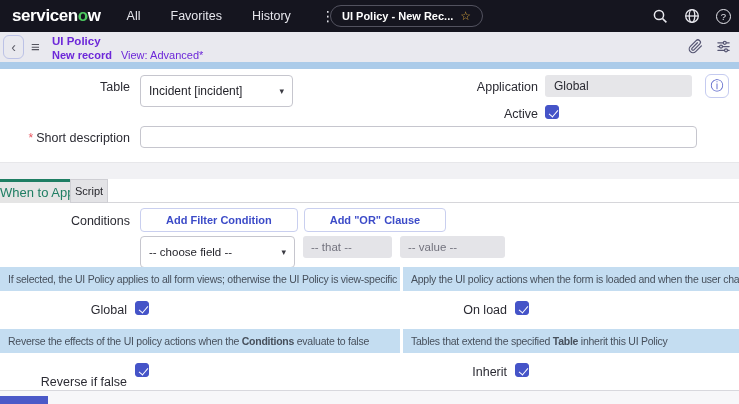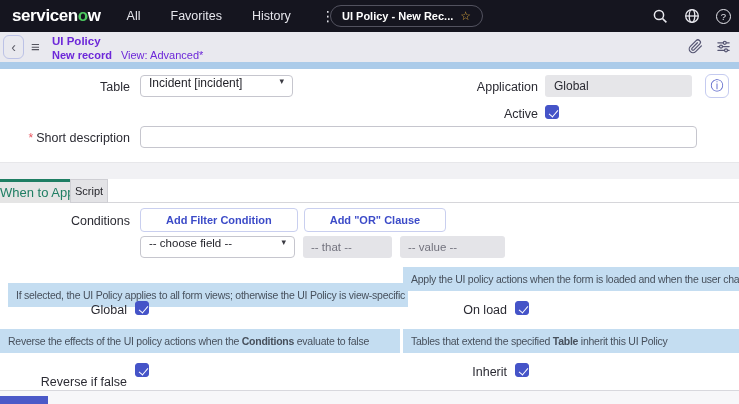--- a/index.html
+++ b/index.html
@@ -32,22 +32,22 @@
   .ctx-sub { font-size:11px; margin-top:2px; }
   .ctx-sub .rec { font-weight:bold; }
   .ctx-sub .view { margin-left:9px; font-weight:normal; }
   .ctx-icons { position:absolute; right:8px; top:7px; display:flex; gap:13px; color:#565673; }
 
   .blue-strip { position:absolute; left:0; top:62px; width:739px; height:7px; background:#abcbe9; }
 
   
   .flabel { position:absolute; font-size:12.5px; color:#2b2b33; text-align:right; white-space:nowrap; }
   .req-mark { color:#e85660; margin-right:3px; font-size:12px; }
-  .select-box { position:absolute; height:22px; border:1px solid #c6c6ce; border-radius:4px; background:#fff;
-                display:flex; align-items:flex-start; justify-content:space-between; padding:0 8px;
+  .select-box { position:absolute; height:32px; border:1px solid #c6c6ce; border-radius:4px; background:#fff;
+                display:flex; align-items:center; justify-content:space-between; padding:0 8px;
                 font-size:12px; color:#1f1f26; }
   .select-box .caret { font-size:9px; color:#3a3a42; margin-left:6px; }
   .ro-field { position:absolute; height:22px; background:#e6e6e9; border-radius:3px; display:flex;
               align-items:center; padding:0 9px; font-size:12px; color:#2b2b33; }
   .info-btn { position:absolute; left:705px; top:74px; width:24px; height:24px; border:1px solid #c5cbf0;
               border-radius:6px; background:#fff; color:#5560c8; display:grid; place-items:center; font-size:13px; }
   .text-input { position:absolute; height:22px; border:1px solid #c6c6ce; border-radius:4px; background:#fff;
                 font-size:12px; color:#1f1f26; padding:0 8px; font-family:"Liberation Sans", sans-serif; }
 
   .checkbox { position:absolute; width:14px; height:14px; border:1px solid #b5b5bd; border-radius:3px; background:#fff; }
@@ -179,21 +179,21 @@
     <div class="btn">Add "OR" Clause</div>
   </div>
 
   <div class="select-box" style="left:140px; top:236px; width:155px; font-size:11.5px;">
     <span>-- choose field --</span>
     <span class="caret">▾</span>
   </div>
   <div class="dis-box" style="left:303px; top:236px; width:89px;">-- that --</div>
   <div class="dis-box" style="left:400px; top:236px; width:105px;">-- value --</div>
 
-  <div class="hint-cell" style="left:8px; top:267px; width:400px;margin-top:16px;">
+  <div class="hint-cell" style="left:0; top:267px; width:400px;">
     <span><span>If selected, the UI Policy applies to all form views; otherwise the UI Policy is view-specific</span><b></b><span></span></span>
   </div>
   <div class="hint-cell" style="left:403px; top:267px; width:336px;">
     <span><span>Apply the UI policy actions when the form is loaded and when the user changes values</span><b></b><span></span></span>
   </div>
 
   <div class="chk-label" style="left:0; top:303px; width:127px;">Global</div>
   <div class="checkbox checked" style="left:135px; top:301px;"></div>
   <div class="chk-label" style="left:377px; top:303px; width:130px;">On load</div>
   <div class="checkbox checked" style="left:515px; top:301px;"></div>

